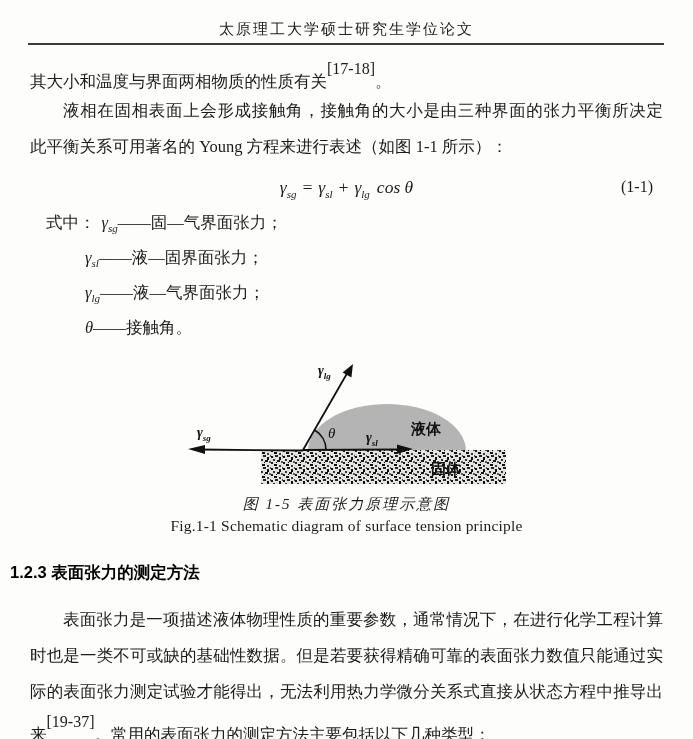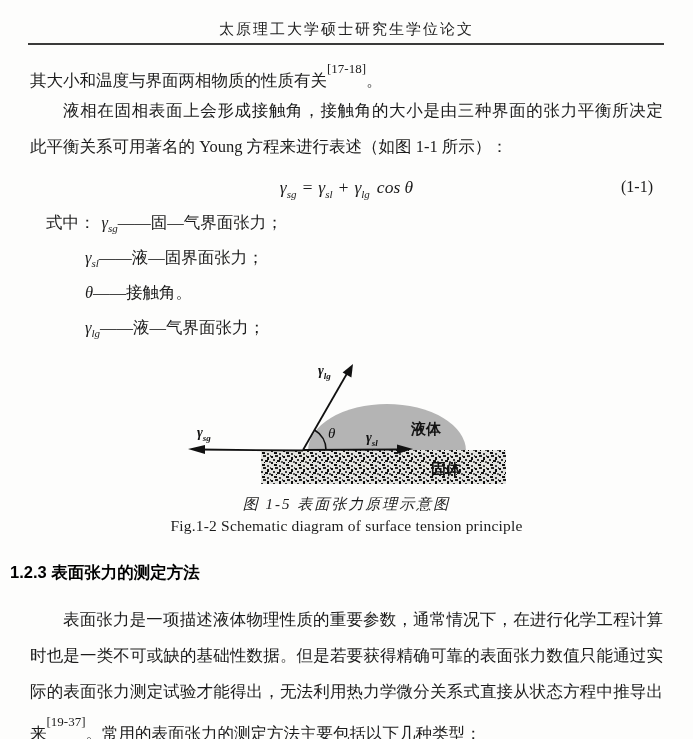--- a/index.html
+++ b/index.html
@@ -31,21 +31,21 @@
   .content {
     margin: 0 30px;
     font-size: 16.5px;
     color: #1b1b1b;
   }
   .line { height: 36px; line-height: 36px; white-space: nowrap; }
   .jfull { text-align: justify; text-align-last: justify; white-space: normal; height: 36px; overflow: hidden; }
   .indent { text-indent: 33px; }
   .first-line { margin-top: 12px; }
   sup.ref {
-    font-size: 13px;
+    font-size: 16px;
     position: relative;
     top: -6px;
     letter-spacing: 0;
   }
   
   .eq-row {
     position: relative;
     margin-top: 4px;
     height: 36px;
     line-height: 36px;
@@ -126,24 +126,24 @@
     </div>
 
     <div class="defs">
       <div class="def-row lead-row">
         <span class="def-lead">式中：</span><span class="def-sym"><span>γ</span><sub>sg</sub></span><span>——</span><span>固—气界面张力；</span>
       </div>
       <div class="def-row cont">
         <span class="def-sym"><span>γ</span><sub>sl</sub></span><span>——</span><span>液—固界面张力；</span>
       </div>
       <div class="def-row cont">
-        <span class="def-sym"><span>θ</span><sub></sub></span><span>——</span><span>接触角。</span>
+        <span class="def-sym"><span>γ</span><sub>lg</sub></span><span>——</span><span>液—气界面张力；</span>
       </div>
       <div class="def-row cont">
-        <span class="def-sym"><span>γ</span><sub>lg</sub></span><span>——</span><span>液—气界面张力；</span>
+        <span class="def-sym"><span>θ</span><sub></sub></span><span>——</span><span>接触角。</span>
       </div>
     </div>
 
     <div class="figure-wrap">
       <svg width="355" height="145" viewBox="0 0 355 145">
         <defs>
           <pattern id="speckle" width="12" height="12" patternUnits="userSpaceOnUse">
             <rect width="12" height="12" fill="#e3e3e0"></rect>
             <rect x="0" y="1" width="2" height="2" fill="#141414"></rect>
             <rect x="4" y="0" width="3" height="2" fill="#242424"></rect>
@@ -176,21 +176,21 @@
         <text class="fig-sym" x="34" y="90"><tspan>γ</tspan><tspan class="fig-sub" dy="4">sg</tspan></text>
         <text class="fig-sym" x="155" y="28"><tspan>γ</tspan><tspan class="fig-sub" dy="4">lg</tspan></text>
         <text class="fig-sym" x="203" y="95"><tspan>γ</tspan><tspan class="fig-sub" dy="4">sl</tspan></text>
         <text class="fig-theta" x="165" y="91">θ</text>
         <text class="fig-cjk" x="248" y="87">液体</text>
         <text class="fig-cjk" x="268" y="127">固体</text>
       </svg>
     </div>
 
     <div class="caption-zh">图 1-5 表面张力原理示意图</div>
-    <div class="caption-en">Fig.1-2 Schematic diagram of surface tension principle</div>
+    <div class="caption-en">Fig.1-1 Schematic diagram of surface tension principle</div>
 
     <h2 class="section-heading">1.2.3 表面张力的测定方法</h2>
 
     <p class="line jfull indent" style="margin-top:18px">表面张力是一项描述液体物理性质的重要参数，通常情况下，在进行化学工程计算</p>
     <p class="line jfull">时也是一类不可或缺的基础性数据。但是若要获得精确可靠的表面张力数值只能通过实</p>
     <p class="line jfull">际的表面张力测定试验才能得出，无法利用热力学微分关系式直接从状态方程中推导出</p>
     <p class="line"><span>来</span><sup class="ref">[19-37]</sup><span>。常用的表面张力的测定方法主要包括以下几种类型：</span></p>
 
   </main>
 </div>

